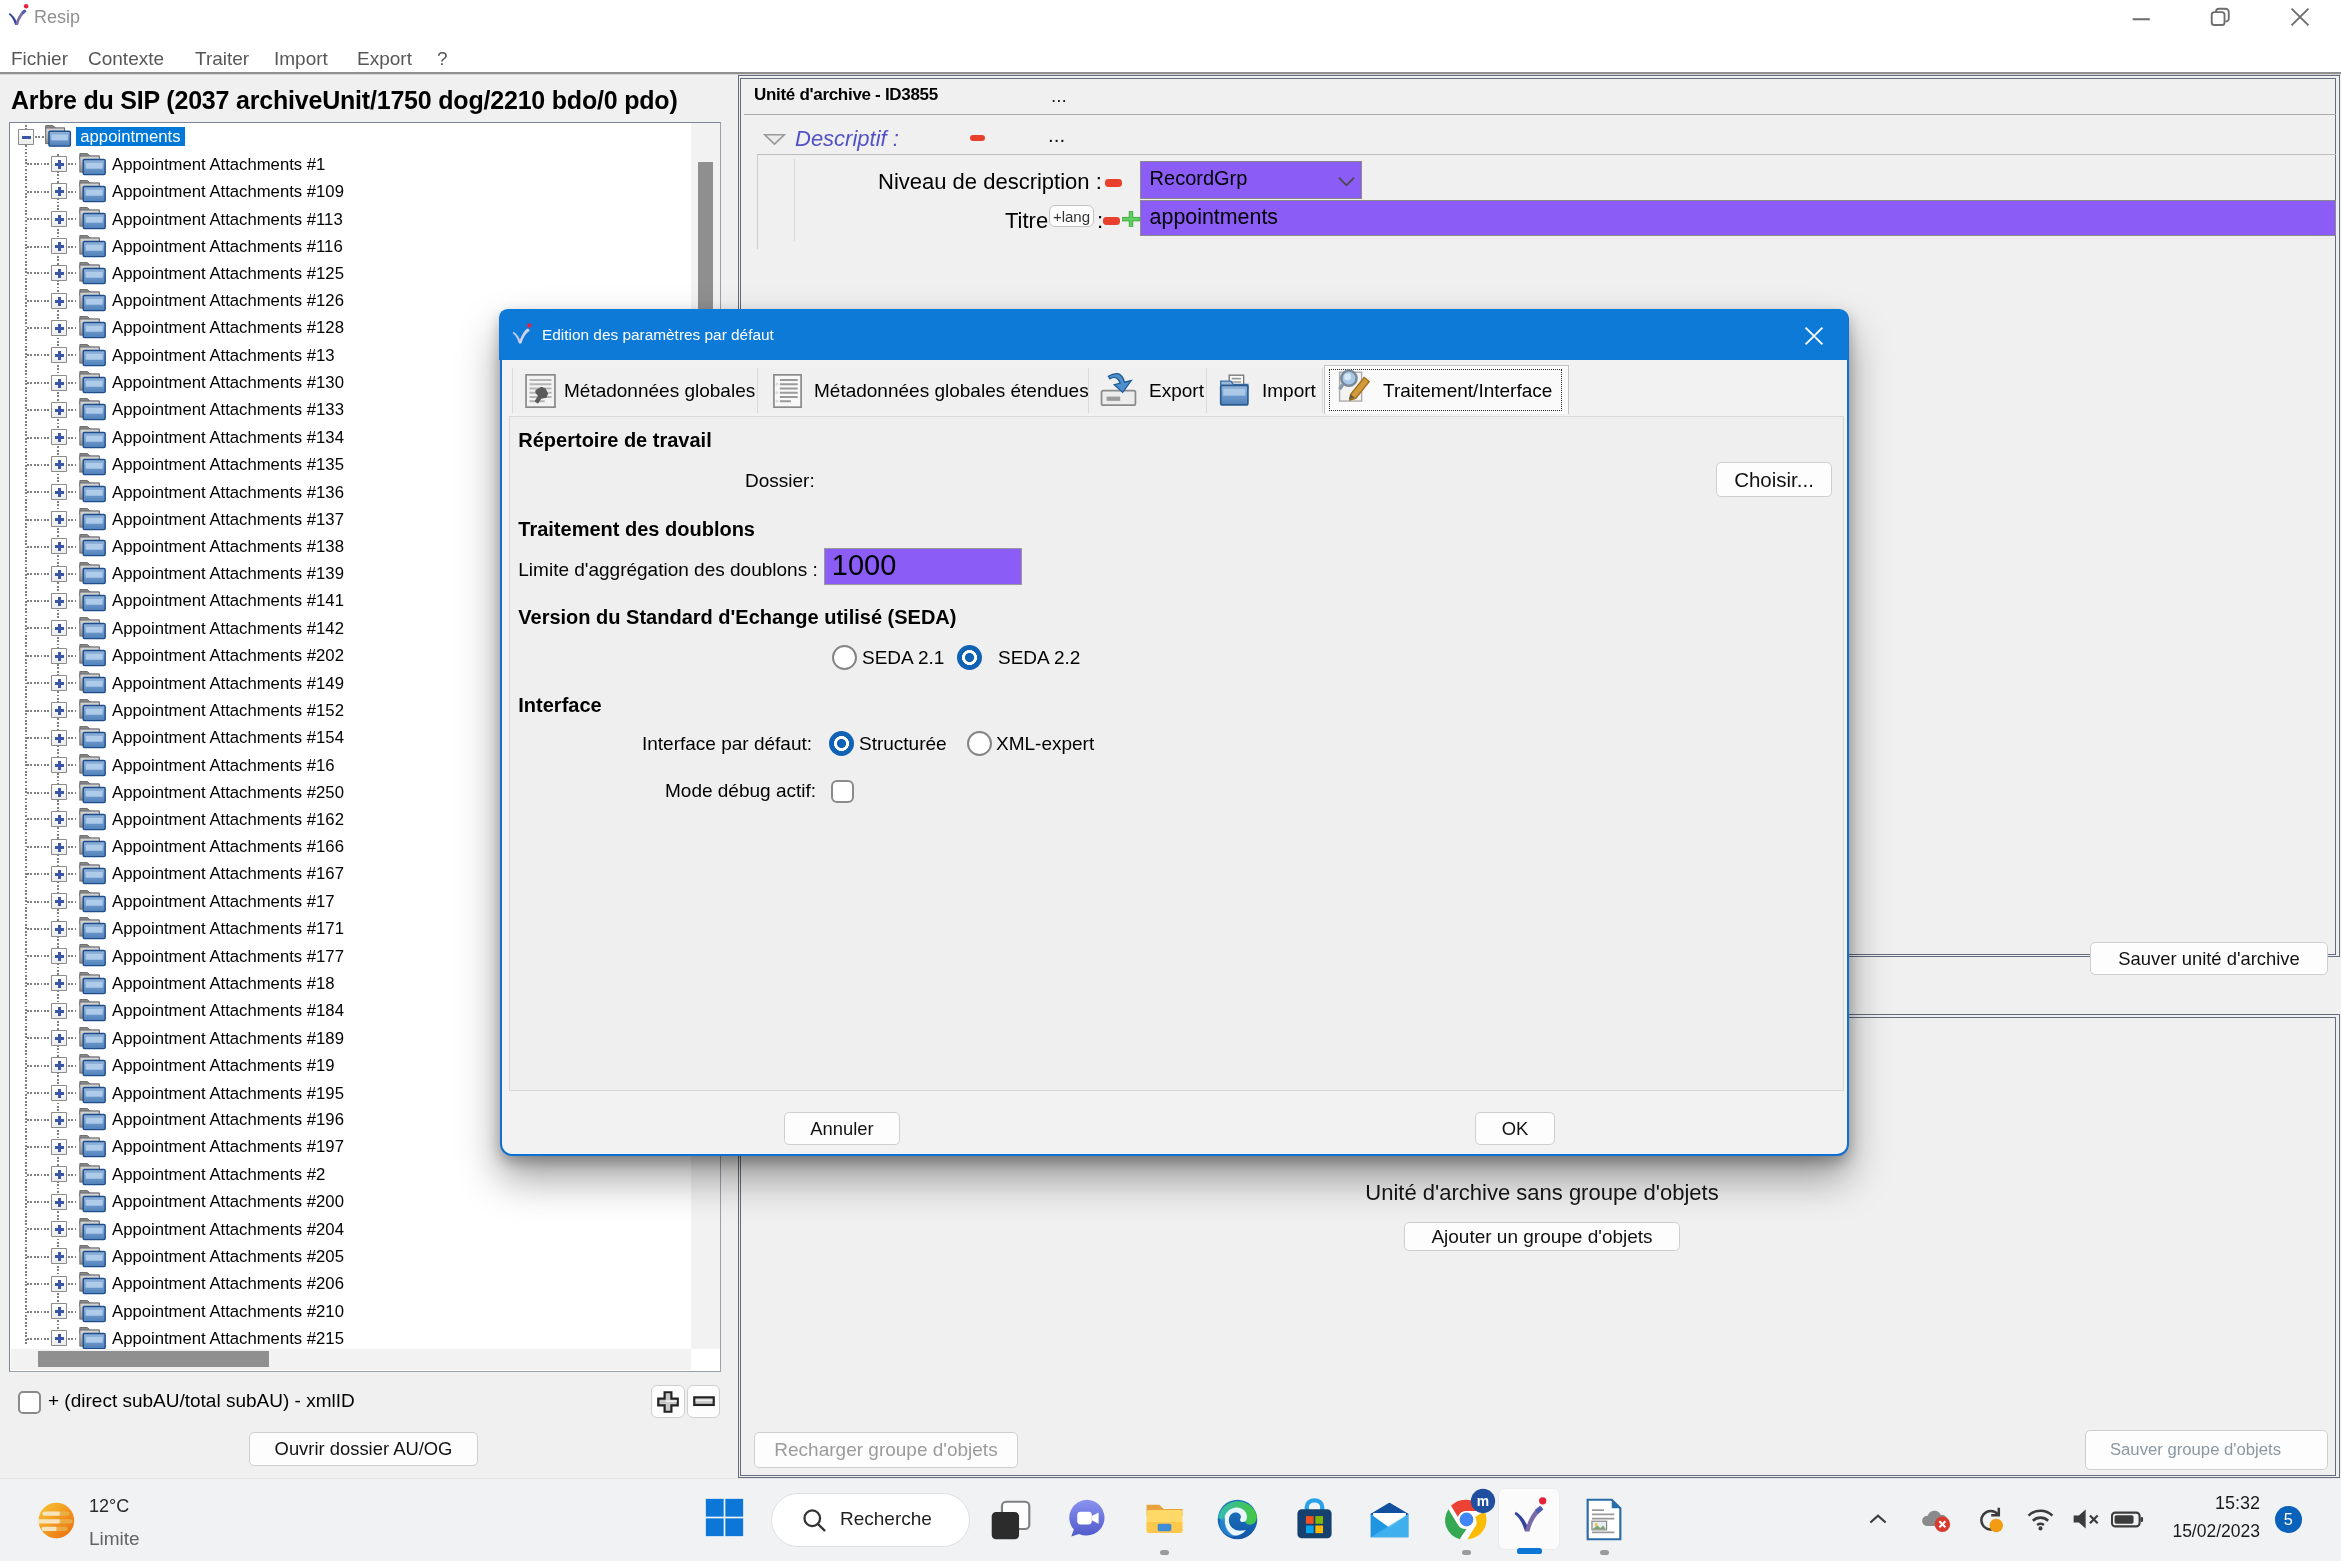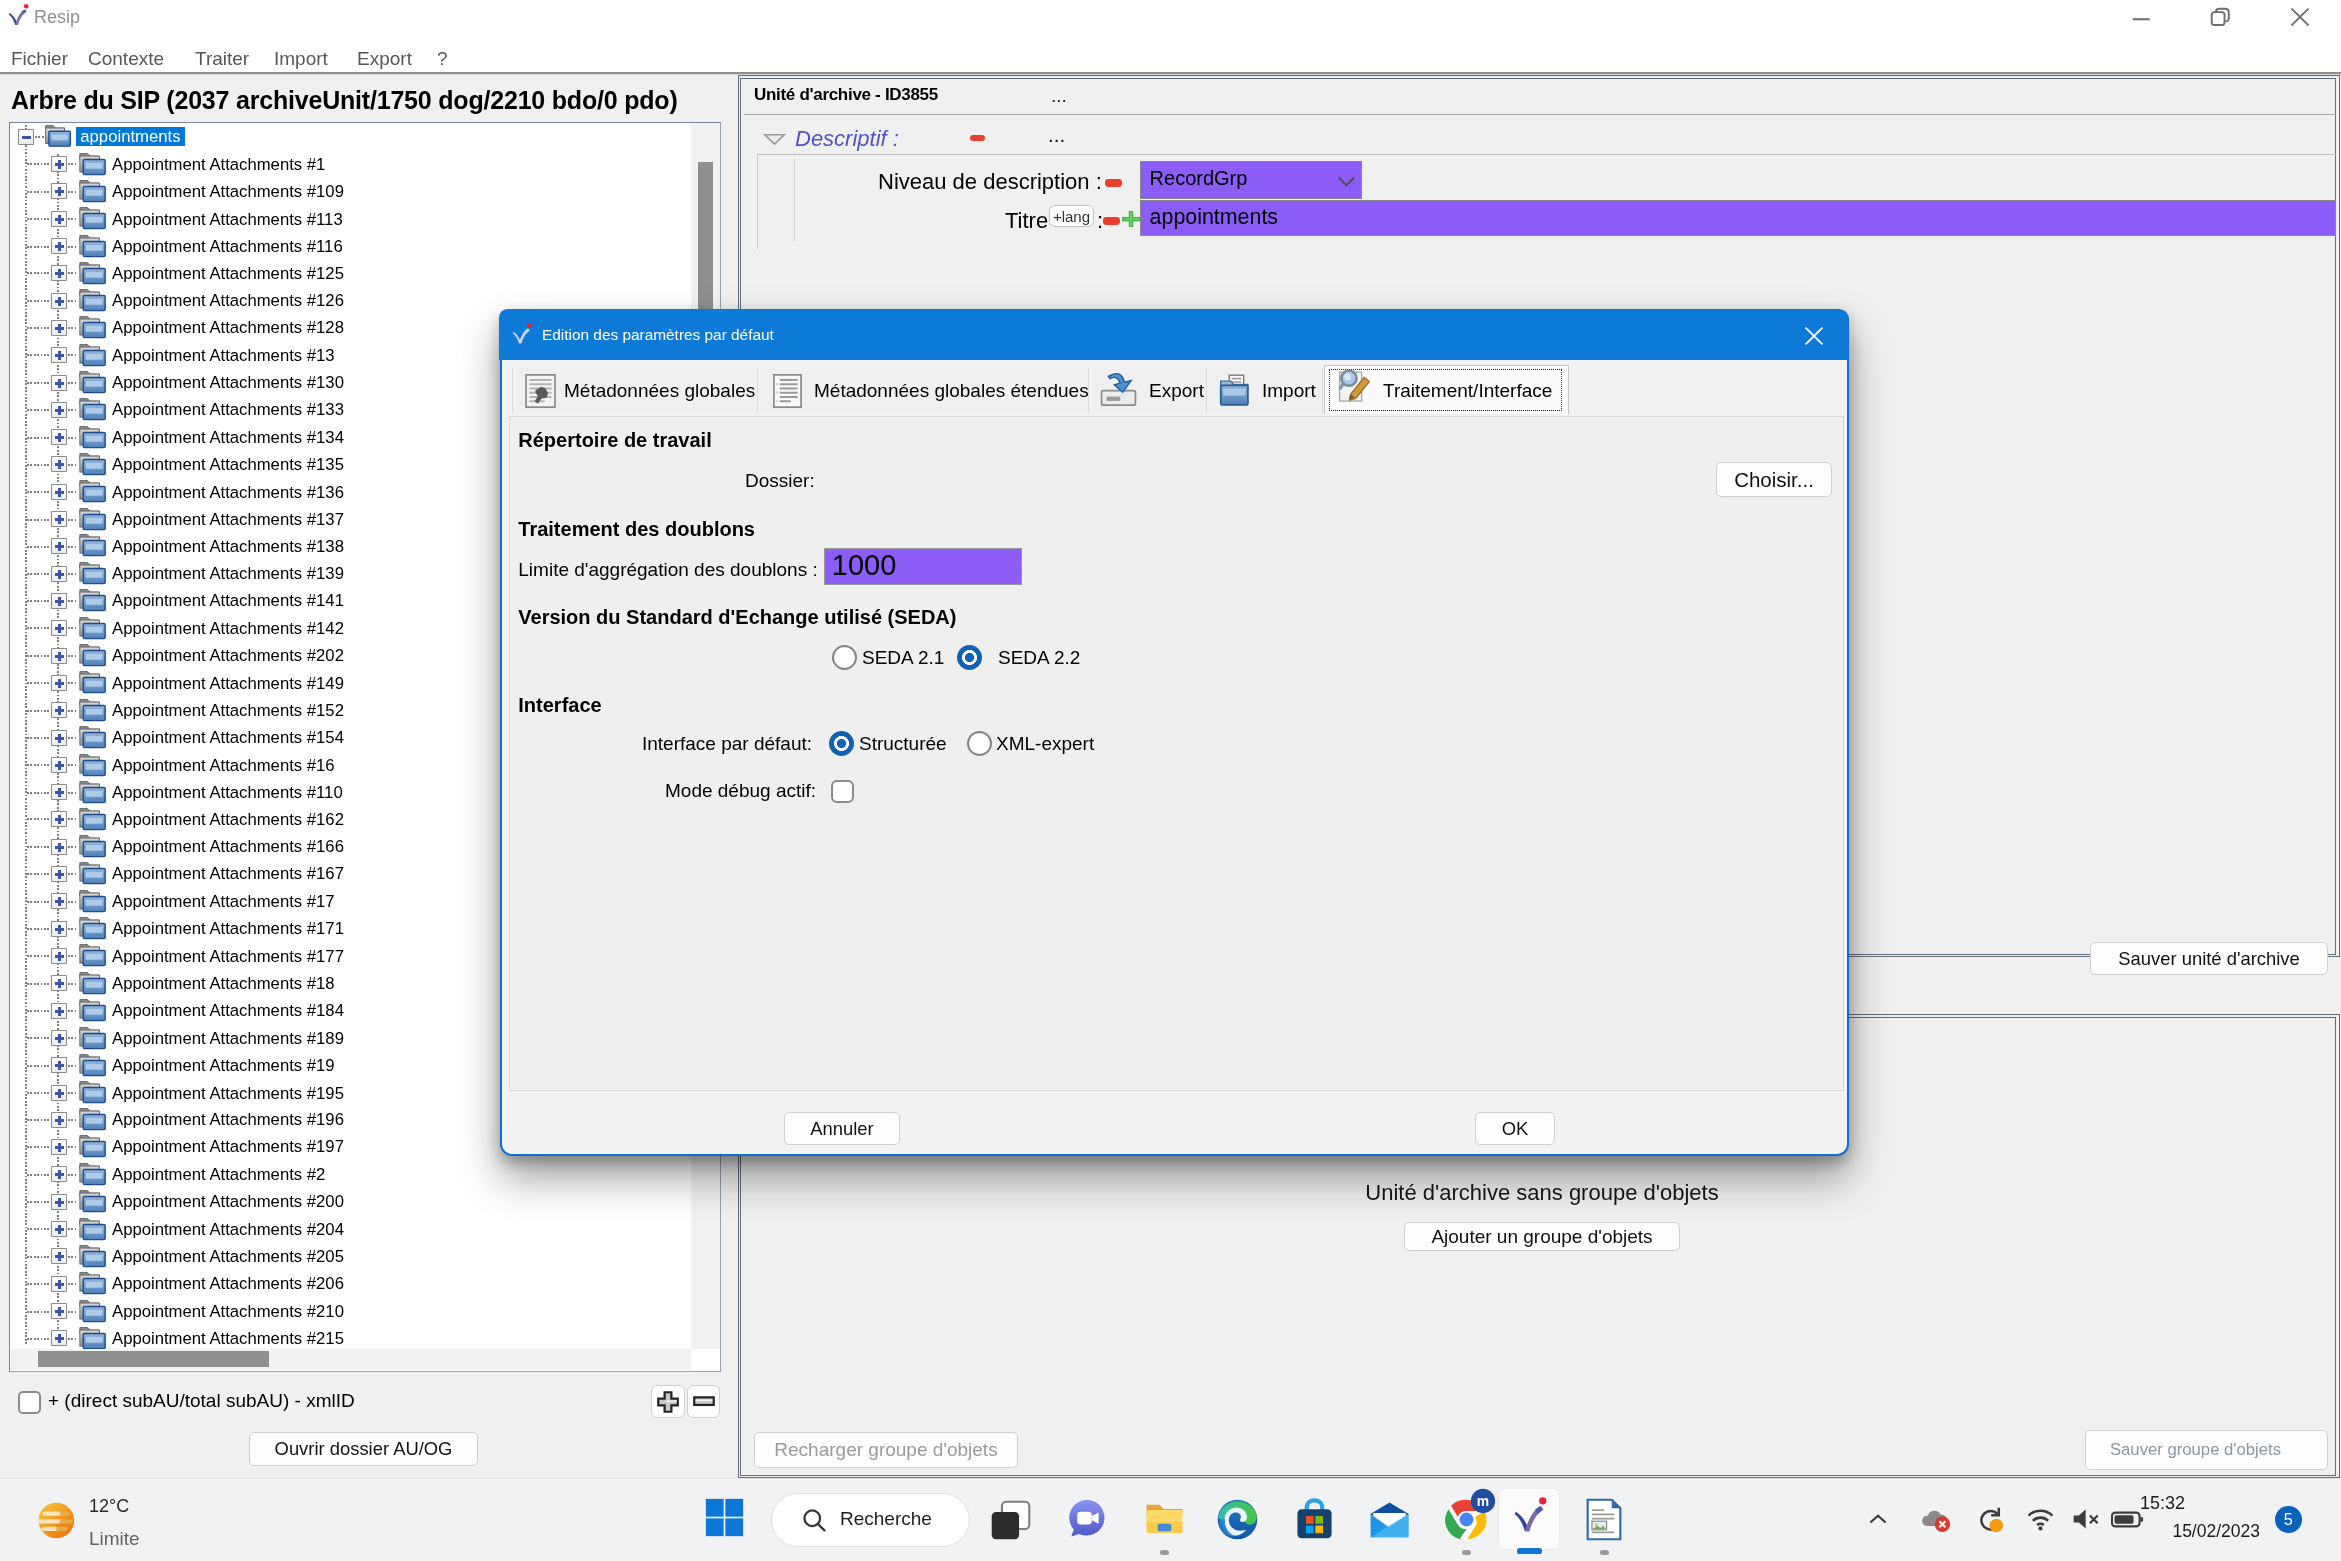--- a/index.html
+++ b/index.html
@@ -52,21 +52,21 @@
 .radio.on{border:none;background:radial-gradient(circle,#0f62b4 0 4.3px,#fff 4.7px 7.3px,#0f62b4 7.7px 100%)}
 .dcheck{position:absolute;width:23px;height:23px;border-radius:6px;background:#fff;border:2.1px solid #8a8a8a}
 #taskbar{left:0;top:1478px;width:2342px;height:83px;background:#f1f2f4;border-top:0.9px solid #e4e4e4}
 #wtemp{left:89px;top:1496px;font-size:18px;color:#2a2a2a}
 #wdesc{left:89px;top:1528px;font-size:19px;color:#636363}
 .tbico{position:absolute;top:1498px}
 #search{left:771px;top:1493px;width:199px;height:54px;background:#fff;border:0.9px solid #e0e0e0;border-radius:27px}
 #search span{position:absolute;left:68px;top:13.7px;font-size:19px;color:#1f1f1f}
 #resiptile{left:1498px;top:1488px;width:62px;height:62px;background:#fbfbfb;border:0.9px solid #ececec;border-radius:6.8px}
 .rundot{position:absolute;top:1550px;width:9.4px;height:5.1px;border-radius:2.6px;background:#9b9b9b}
-#clock{left:2140px;top:1493px;width:120px;text-align:left;font-size:18px;color:#1c1c1c}
+#clock{left:2140px;top:1493px;width:120px;text-align:right;font-size:18px;color:#1c1c1c}
 #date{left:2140px;top:1521px;width:120px;text-align:right;font-size:17.5px;color:#1c1c1c}
 #badge{left:2275px;top:1506px;width:26.5px;height:26.5px;border-radius:50%;background:#0b62bb;color:#fff;font-size:16.3px;display:flex;align-items:center;justify-content:center}
 .tray{position:absolute;color:#3c3c3c}
 
 </style></head><body>
 <svg width="0" height="0" style="position:absolute">
     <defs>
 <linearGradient id="gfold" x1="0" y1="0" x2="0" y2="1">
         <stop offset="0" stop-color="#d9d9d9"></stop>
         <stop offset="1" stop-color="#8f8f8f"></stop>
@@ -368,21 +368,21 @@
 <div class="treerow" style="left:112px;top:751px;line-height:29px">Appointment Attachments #16</div>
 <div class="expbox plus" style="left:51px;top:784px"></div>
 <div class="hdots" style="left:26.5px;top:792px;width:22px"></div>
 <div class="hdots" style="left:68px;top:792px;width:9.4px"></div>
 <div class="abs" style="left:78px;top:779px"><svg width="29" height="27" viewBox="0 0 34 32">
 <path d="M2 3 h9 l3 3 h11 v4 h-23 z" fill="#8b8b8b" stroke="#5f5f5f" stroke-width="1"></path>
 <rect x="2" y="6" width="23" height="19" fill="url(#gfold)" stroke="#5f5f5f" stroke-width="1"></rect>
 <rect x="6" y="10" width="26" height="18" rx="1.5" fill="url(#bfold)" stroke="#1f4e8c" stroke-width="1.7"></rect>
 <rect x="9" y="14" width="20" height="7" fill="#b9d2ee" opacity="0.85"></rect>
 </svg></div>
-<div class="treerow" style="left:112px;top:778px;line-height:29px">Appointment Attachments #110</div>
+<div class="treerow" style="left:112px;top:778px;line-height:29px">Appointment Attachments #250</div>
 <div class="expbox plus" style="left:51px;top:811px"></div>
 <div class="hdots" style="left:26.5px;top:818px;width:22px"></div>
 <div class="hdots" style="left:68px;top:818px;width:9.4px"></div>
 <div class="abs" style="left:78px;top:806px"><svg width="29" height="27" viewBox="0 0 34 32">
 <path d="M2 3 h9 l3 3 h11 v4 h-23 z" fill="#8b8b8b" stroke="#5f5f5f" stroke-width="1"></path>
 <rect x="2" y="6" width="23" height="19" fill="url(#gfold)" stroke="#5f5f5f" stroke-width="1"></rect>
 <rect x="6" y="10" width="26" height="18" rx="1.5" fill="url(#bfold)" stroke="#1f4e8c" stroke-width="1.7"></rect>
 <rect x="9" y="14" width="20" height="7" fill="#b9d2ee" opacity="0.85"></rect>
 </svg></div>
 <div class="treerow" style="left:112px;top:805px;line-height:29px">Appointment Attachments #162</div>

